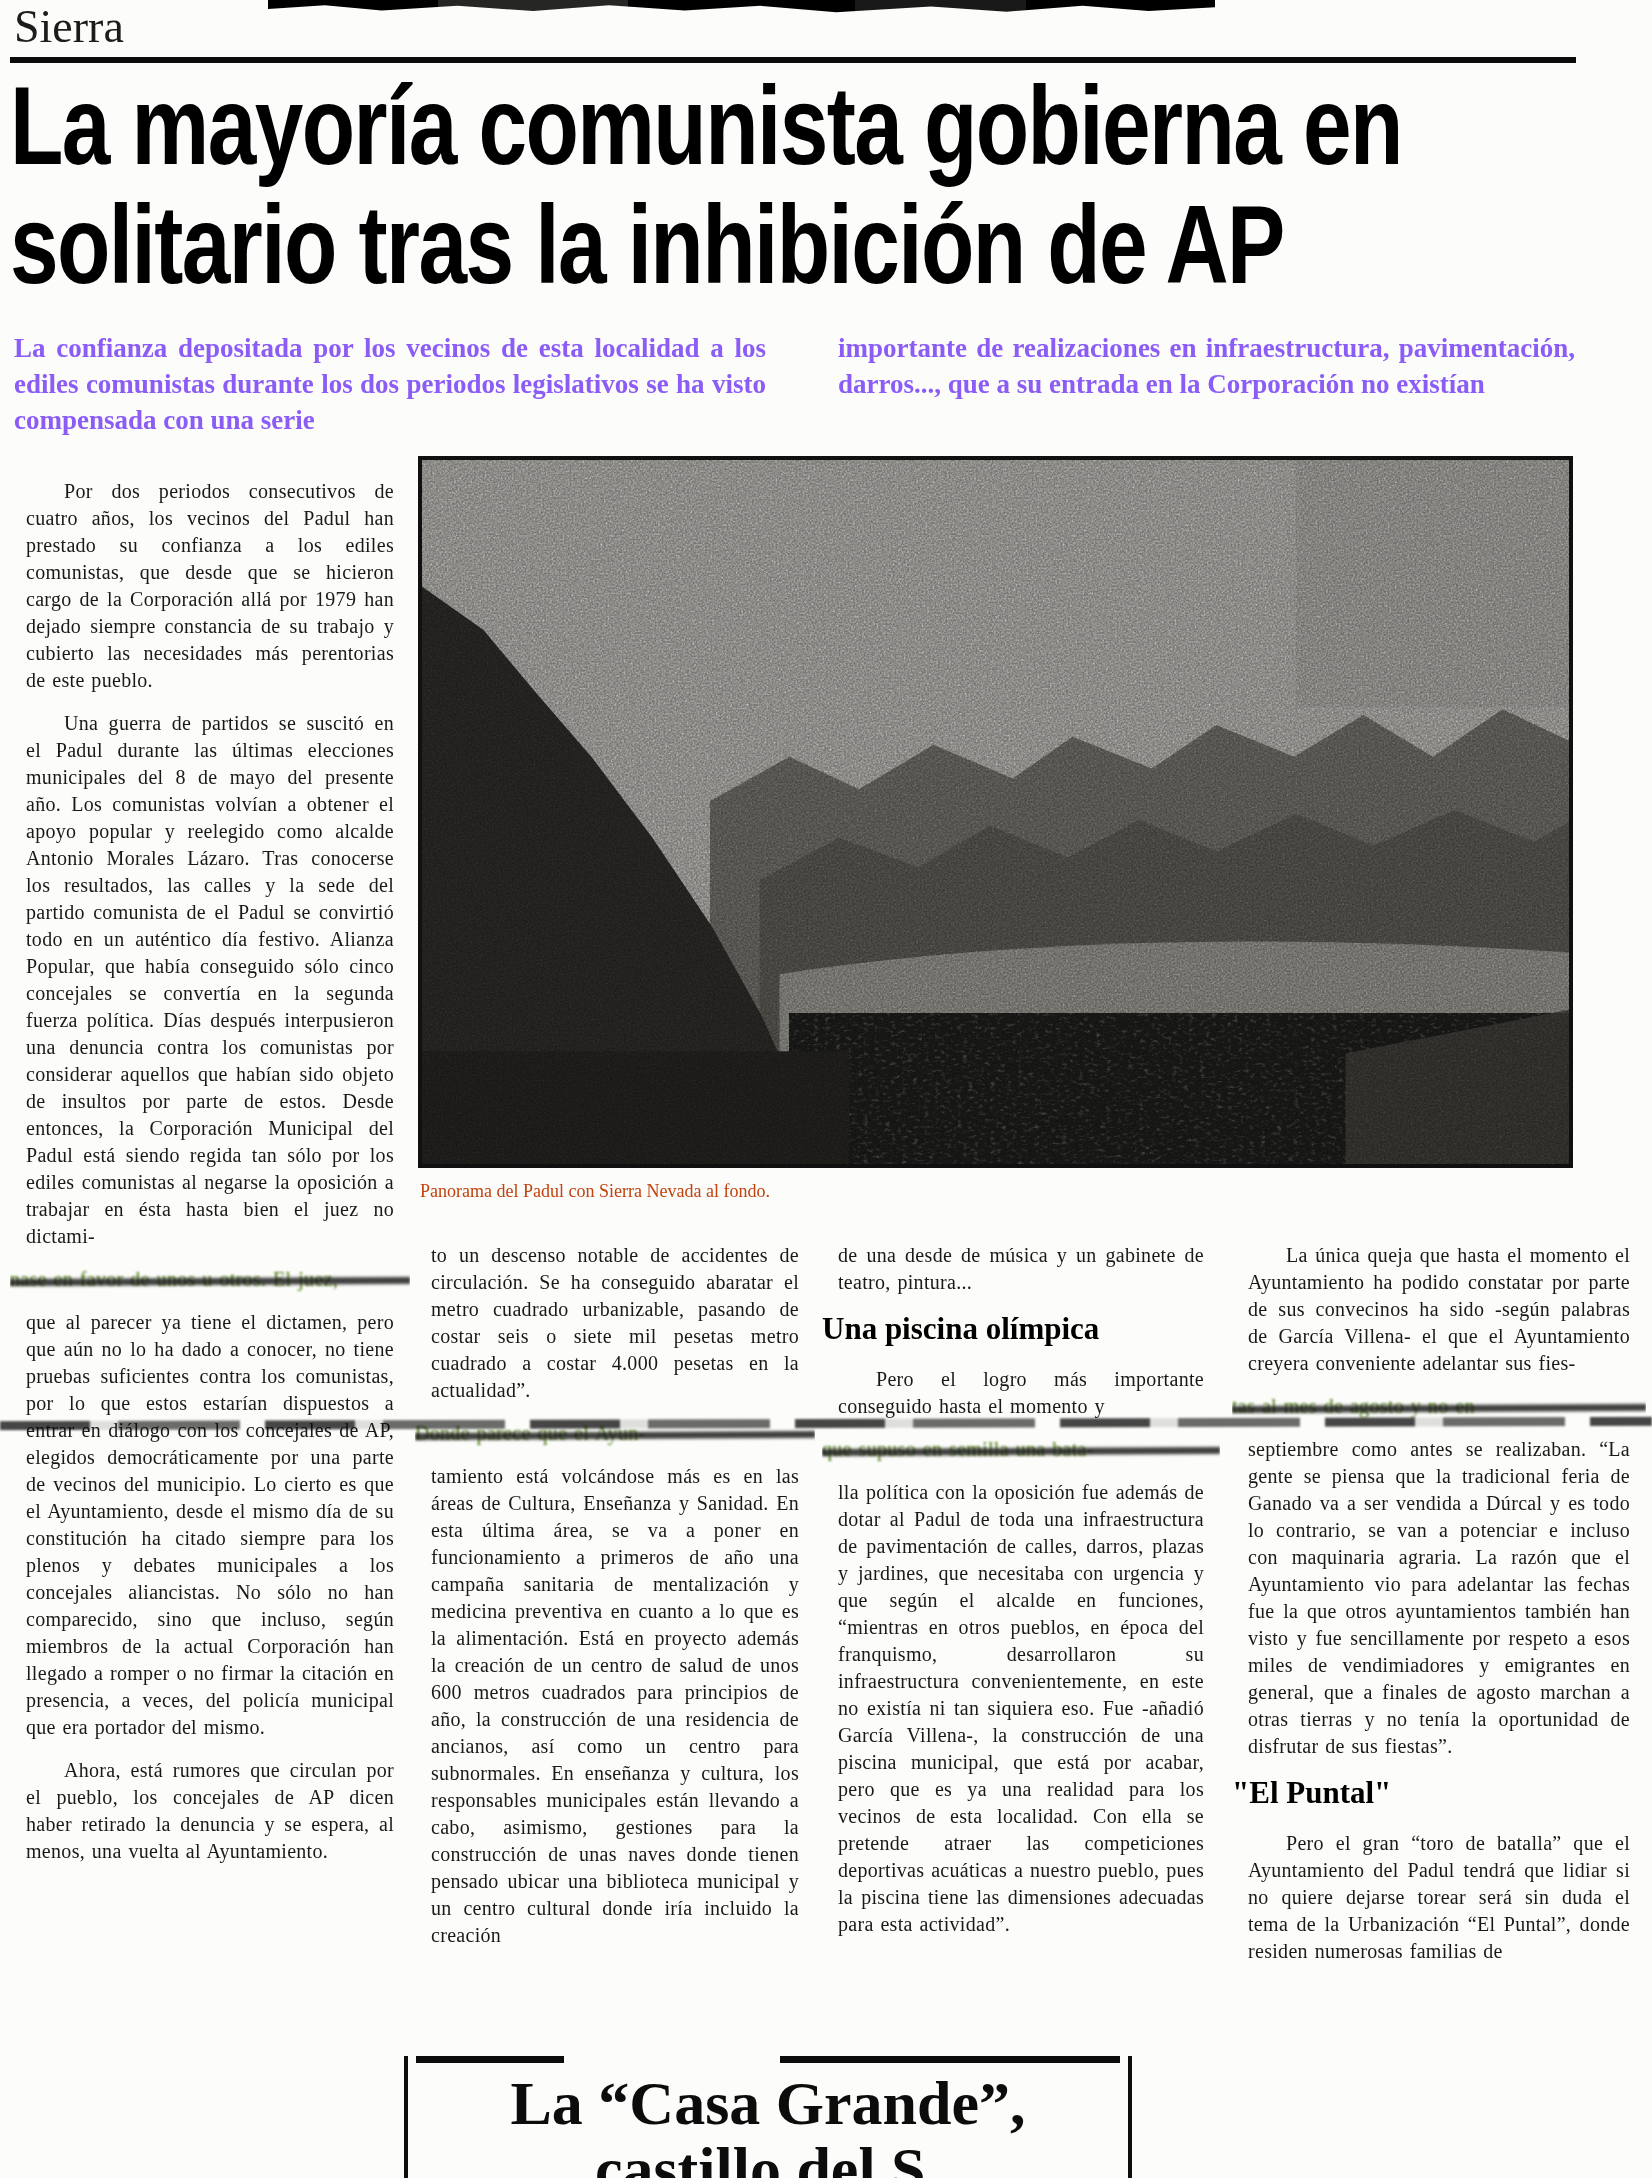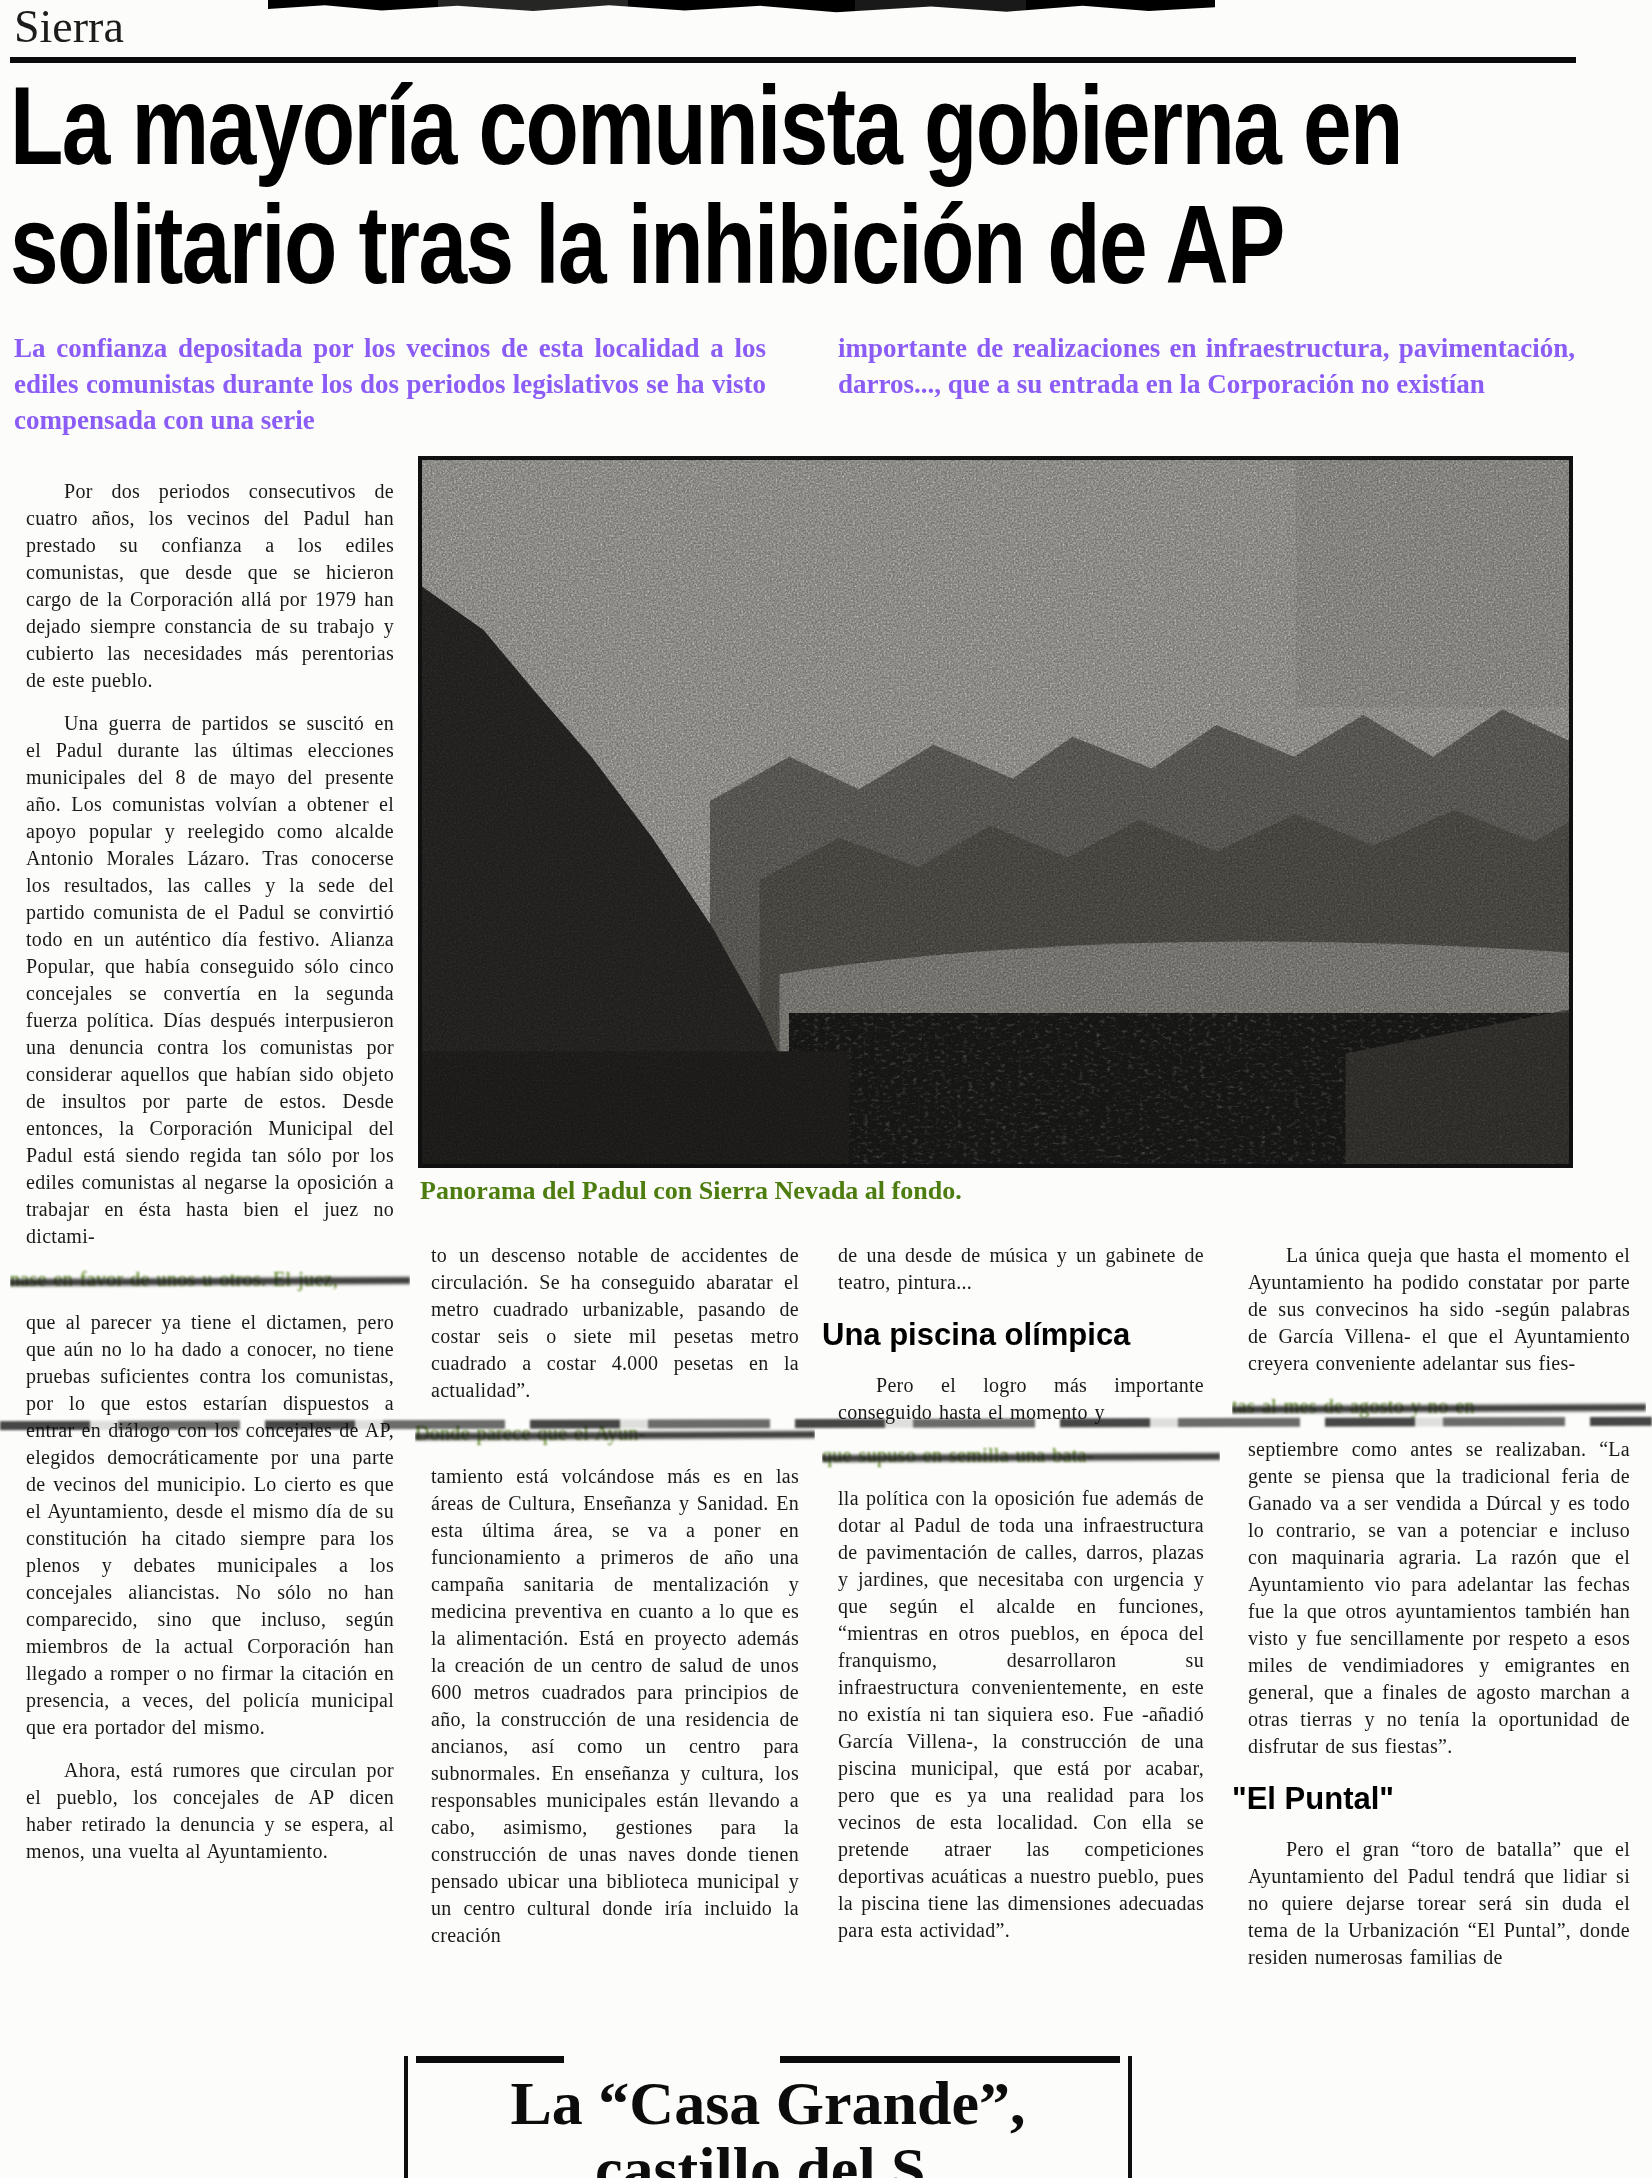--- a/index.html
+++ b/index.html
@@ -45,42 +45,42 @@
   .lede.right{left:838px;width:737px;}
   
   .photo{
     position:absolute;left:418px;top:456px;width:1155px;height:712px;
     box-sizing:border-box;border:4px solid #101010;
     background:#eceae5;
   }
   .photo svg{display:block;width:100%;height:100%;}
   .caption{
     position:absolute;left:420px;top:1176px;width:1150px;
-    font-weight:700;font-size:26px;line-height:30px;color:#4d7c0f;
+    font-weight:400;font-size:18px;line-height:30px;color:#c2410c;
     filter:blur(.3px);
   }
   
   .col{
     position:absolute;
     font-size:20px;line-height:27px;
     letter-spacing:.3px;word-spacing:1.5px;
     text-align:justify;color:#191919;
     overflow:hidden;filter:blur(.25px);
   }
   .col p{margin:16px;}
   .col p.indent{text-indent:38px;}
   .col1{left:10px;top:462px;width:400px;height:1712px;}
   .col2{left:415px;top:1226px;width:400px;height:832px;}
   .col3{left:822px;top:1226px;width:398px;height:836px;}
   .col4{left:1232px;top:1226px;width:414px;height:952px;}
   .subhead{
-    font-family:Liberation Sans, sans-serif;
+    font-family:Liberation Serif, serif;
     font-weight:700;font-size:31px;line-height:34px;
     letter-spacing:0;word-spacing:0;text-align:left;
-    color:#000;margin:22px 0 20px 0;filter:none;
+    color:#000;margin:16px 0 20px 0;filter:none;
   }
   
   .smudge{
     display:block;position:relative;
     color:#4d7c0f;filter:blur(.9px);
     white-space:nowrap;overflow:hidden;
   }
   .smudge::after{
     content:"";position:absolute;left:-6px;right:-2px;top:46%;height:7px;
     background:#151515;opacity:.82;filter:blur(1.1px);

